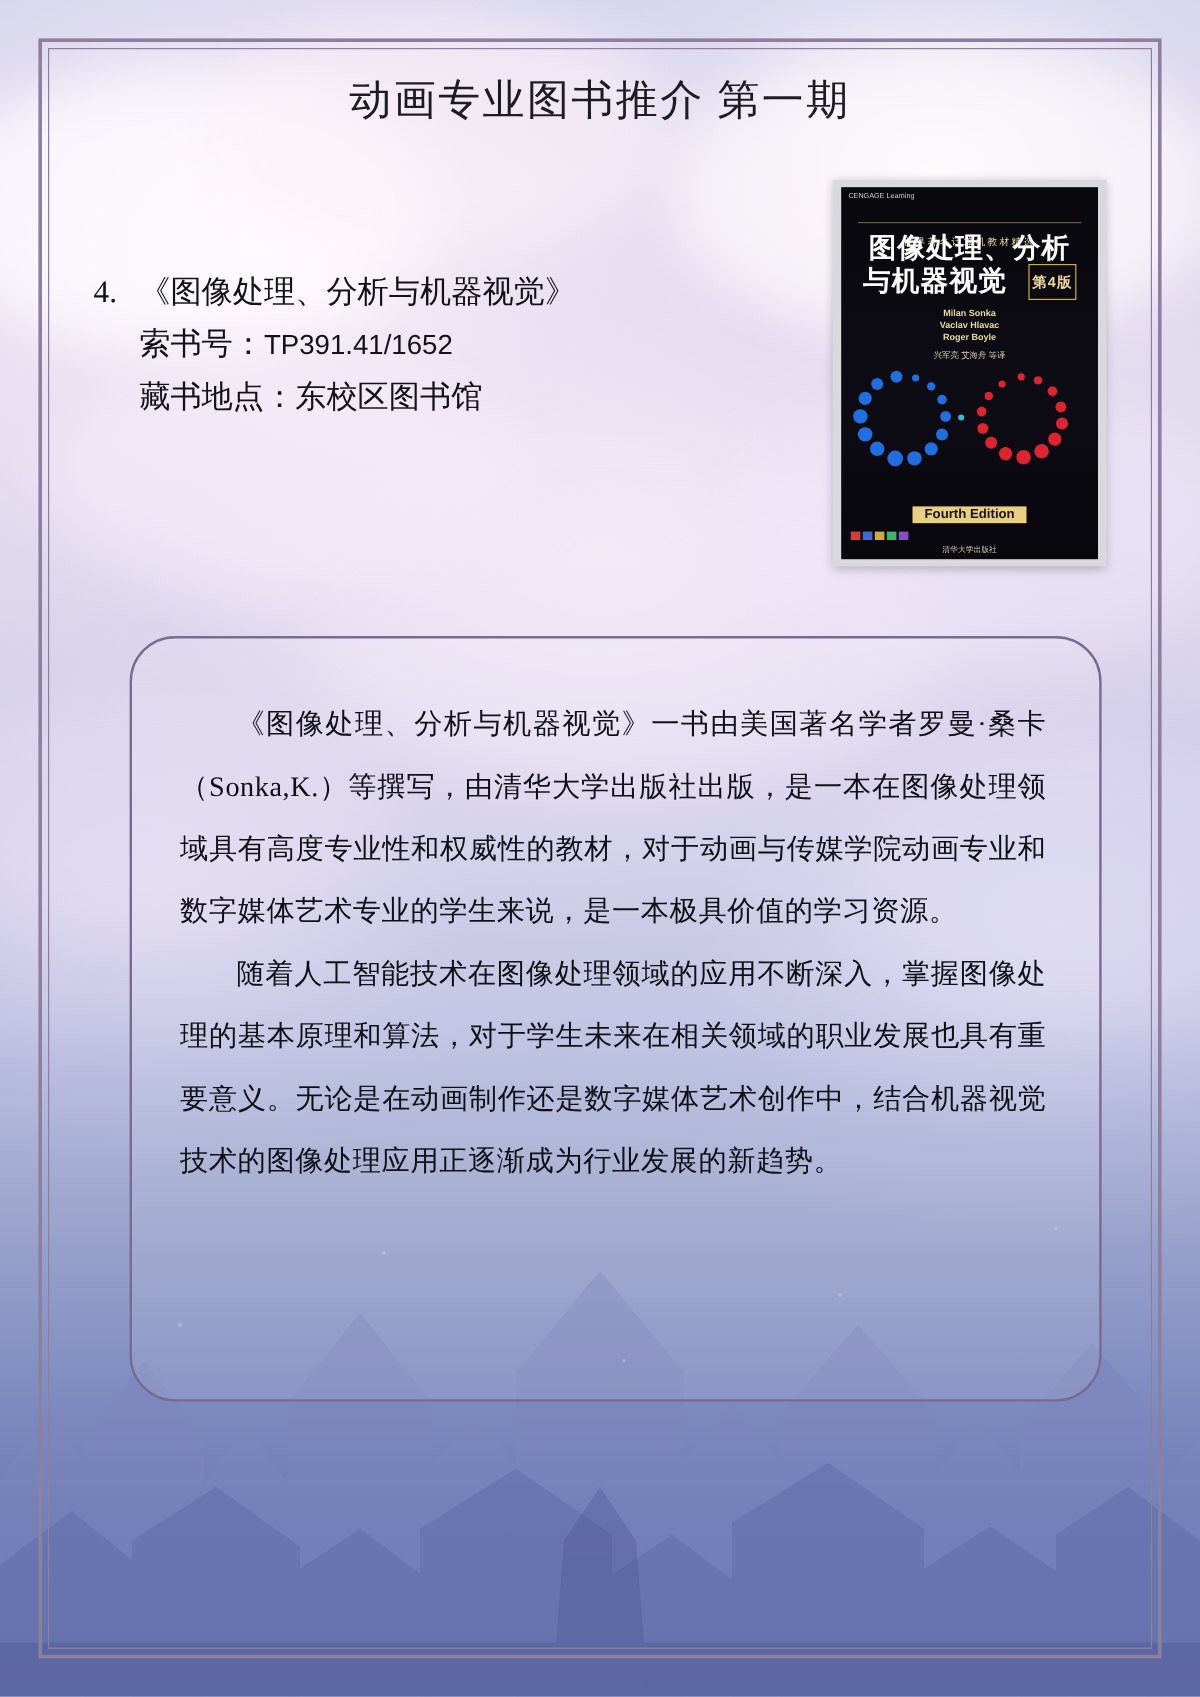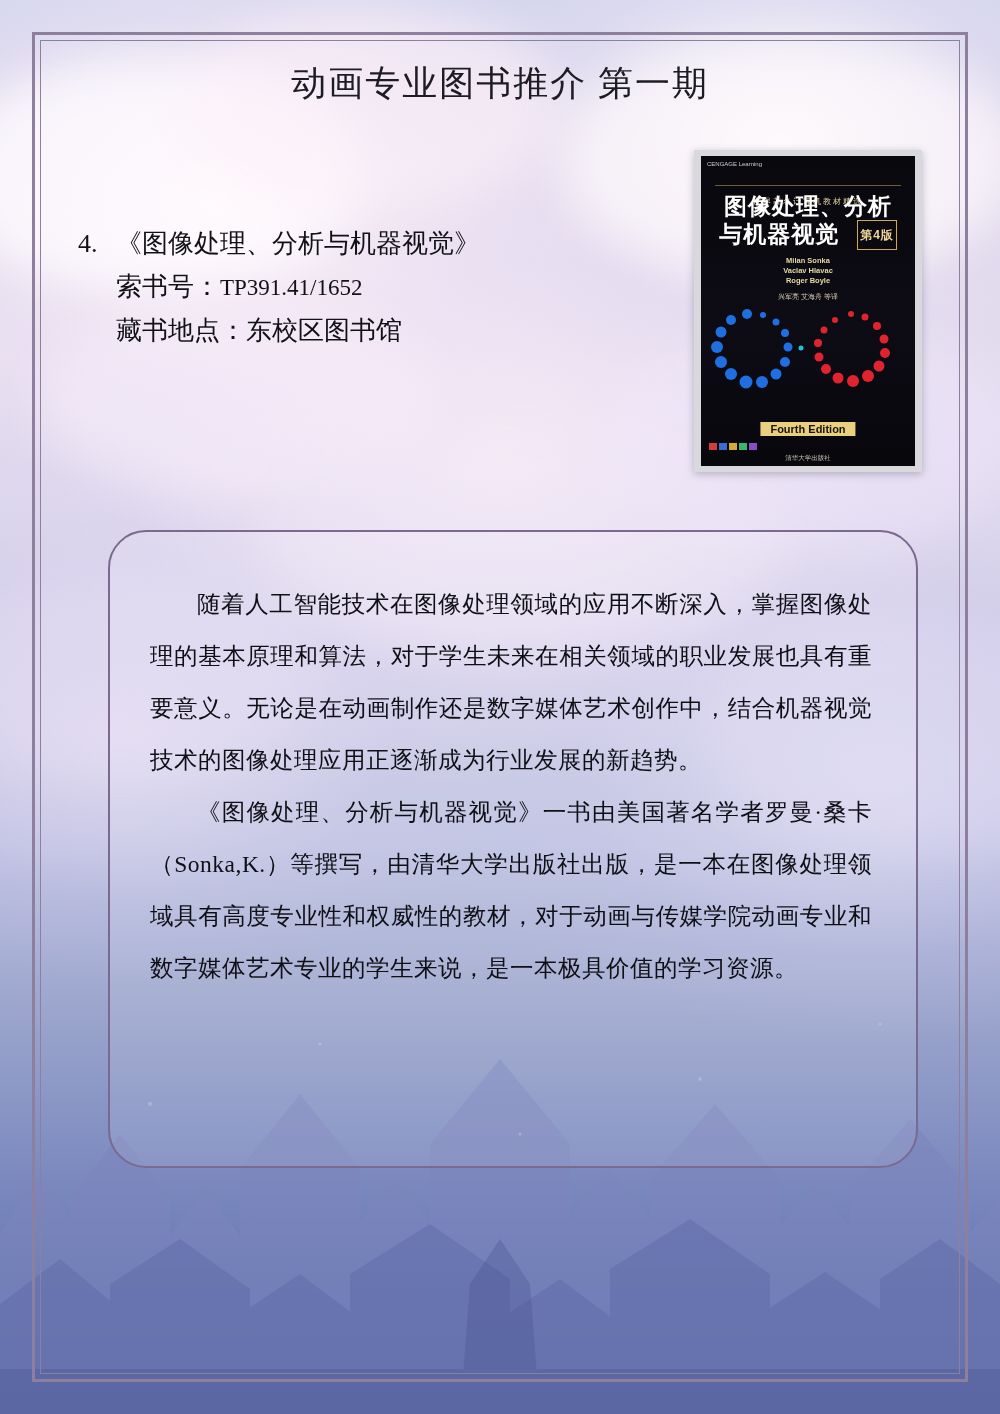--- a/index.html
+++ b/index.html
@@ -94,21 +94,21 @@
     font-size: 26px;
     line-height: 43px;
     font-family: "Liberation Serif", "DejaVu Serif", serif;
   }
   .book-info .line-title {
     display: flex;
     gap: 4px;
   }
   .book-info .num { width: 34px; flex: 0 0 34px; }
   .book-info .indent { padding-left: 38px; }
-  .mono-ish { font-family: Liberation Serif, serif; font-size: 23px; letter-spacing: 0px; }
+  .mono-ish { font-family: Liberation Sans, sans-serif; font-size: 23px; letter-spacing: 0px; }
 
   
   .cover {
     position: absolute;
     left: 694px;
     top: 150px;
     width: 228px;
     height: 322px;
     background: #d9d9dd;
     padding: 6px 7px;
@@ -358,18 +358,18 @@
         <span style="background:#d1a93c"></span>
         <span style="background:#3cb46c"></span>
         <span style="background:#8a4cc4"></span>
       </div>
       <div class="cv-pub">清华大学出版社</div>
     </div>
   </div>
 
   <div class="card">
     <div class="card-body">
+      <p>《图像处理、分析与机器视觉》一书由美国著名学者罗曼·桑卡（Sonka,K.）等撰写，由清华大学出版社出版，是一本在图像处理领域具有高度专业性和权威性的教材，对于动画与传媒学院动画专业和数字媒体艺术专业的学生来说，是一本极具价值的学习资源。</p>
       <p>随着人工智能技术在图像处理领域的应用不断深入，掌握图像处理的基本原理和算法，对于学生未来在相关领域的职业发展也具有重要意义。无论是在动画制作还是数字媒体艺术创作中，结合机器视觉技术的图像处理应用正逐渐成为行业发展的新趋势。</p>
-      <p>《图像处理、分析与机器视觉》一书由美国著名学者罗曼·桑卡（Sonka,K.）等撰写，由清华大学出版社出版，是一本在图像处理领域具有高度专业性和权威性的教材，对于动画与传媒学院动画专业和数字媒体艺术专业的学生来说，是一本极具价值的学习资源。</p>
     </div>
   </div>
 
 </div>
 
 </body></html>

